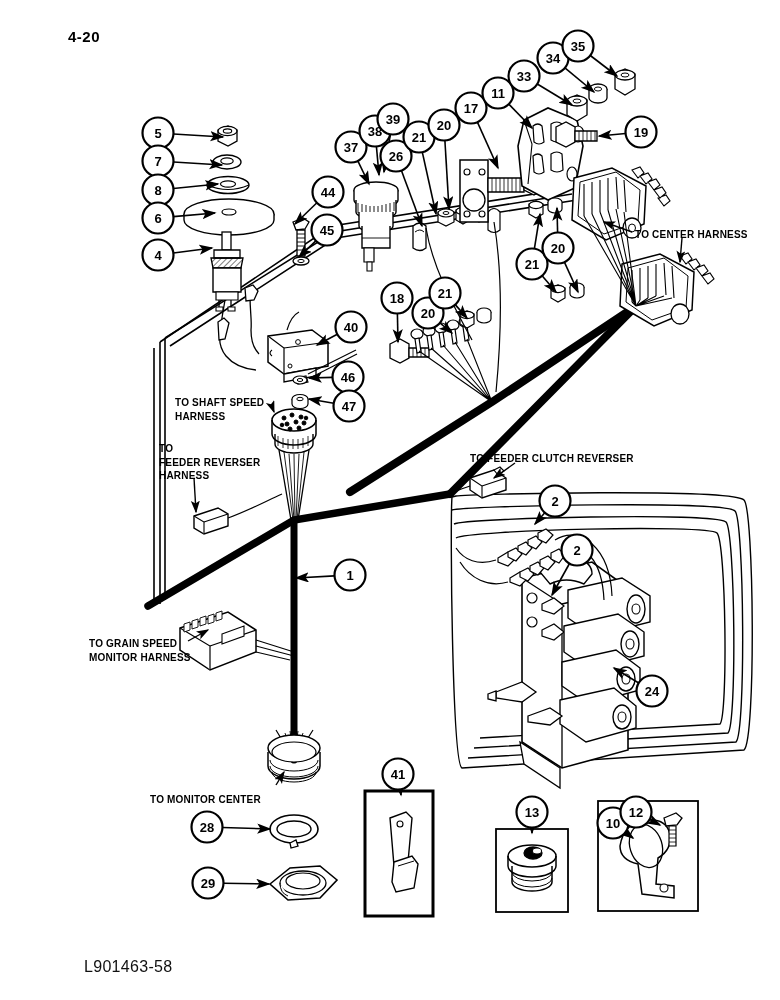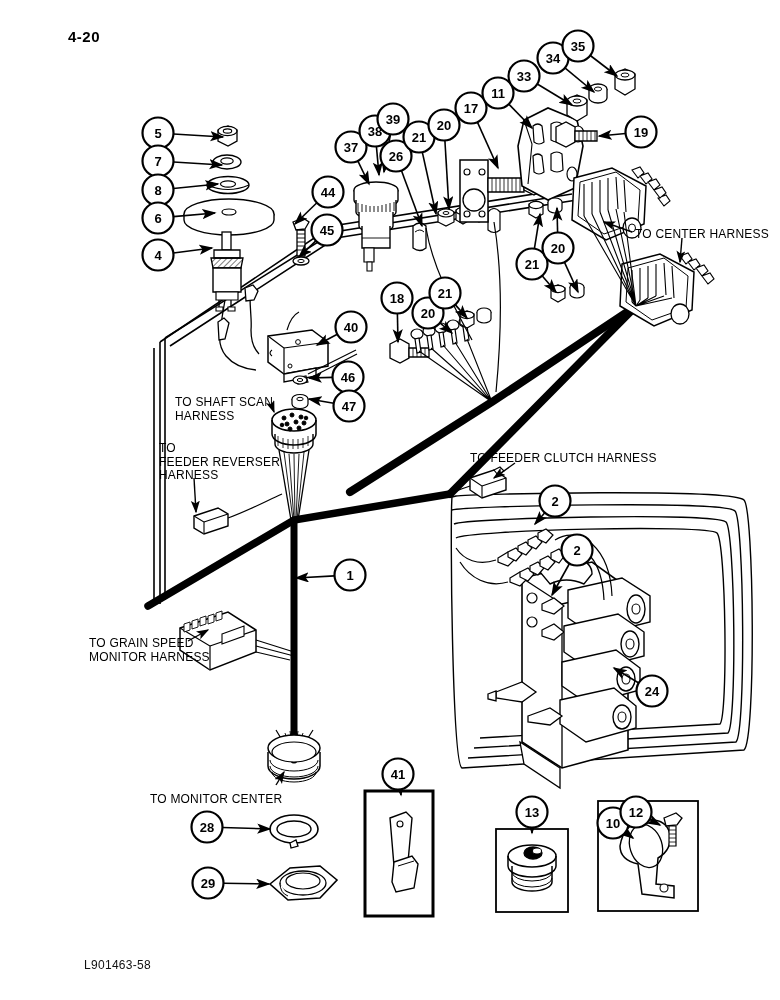--- a/index.html
+++ b/index.html
@@ -1,22 +1,22 @@
 <!DOCTYPE html>
 <html><head>
 <meta charset="utf-8">
 <style>
   html,body{margin:0;padding:0;background:#fff;}
   body{width:780px;height:1000px;position:relative;overflow:hidden;
        font-family:"Liberation Sans",sans-serif;color:#000;}
   #stage{position:absolute;left:16px;top:0;width:780px;height:1000px;margin-left:16px;}
   svg#art{position:absolute;left:0;top:0;width:780px;height:1000px;}
   .pgnum{position:absolute;left:36px;top:28px;font-size:15px;font-weight:700;letter-spacing:.5px;}
-  .footer{position:absolute;left:52px;top:958px;font-size:12px;letter-spacing:.3px;color:#111;}
-  .lbl{position:absolute;font-size:12px;font-weight:400;letter-spacing:.2px;line-height:13.5px;white-space:pre;}
+  .footer{position:absolute;left:52px;top:958px;font-size:16px;letter-spacing:.3px;color:#111;}
+  .lbl{position:absolute;font-size:10px;font-weight:700;letter-spacing:.2px;line-height:13.5px;white-space:pre;}
   .cal-t{font:700 13px "Liberation Sans",sans-serif;}
 </style>
 </head>
 <body>
 
 <div id="stage">
 
   <div class="pgnum">4-20</div>
   <div class="footer">L901463-58</div>
 
@@ -623,23 +623,23 @@
         <path d="M239,404 L242,412" marker-end="url(#ah)"></path>
         <path d="M162,478 L164,512" marker-end="url(#ah)"></path>
         <path d="M483,463 L462,478" marker-end="url(#ah)"></path>
         <path d="M156,641 L176,630" marker-end="url(#ah)"></path>
         <path d="M244,785 L252,772" marker-end="url(#ah)"></path>
       </g>
     </svg>
 
   <div id="label-layer">
       <div class="lbl" style="left: 603px; top: 228px;">TO CENTER HARNESS</div>
-      <div class="lbl" style="left: 143px; top: 396px;">TO SHAFT SCAN
+      <div class="lbl" style="left: 143px; top: 396px;">TO SHAFT SPEED
 HARNESS</div>
       <div class="lbl" style="left: 127px; top: 442px;">TO
 FEEDER REVERSER
 HARNESS</div>
-      <div class="lbl" style="left: 438px; top: 452px;">TO FEEDER CLUTCH HARNESS</div>
+      <div class="lbl" style="left: 438px; top: 452px;">TO FEEDER CLUTCH REVERSER</div>
       <div class="lbl" style="left: 57px; top: 637px;">TO GRAIN SPEED
 MONITOR HARNESS</div>
       <div class="lbl" style="left: 118px; top: 793px;">TO MONITOR CENTER</div>
     </div>
 </div>
 
 </body></html>

